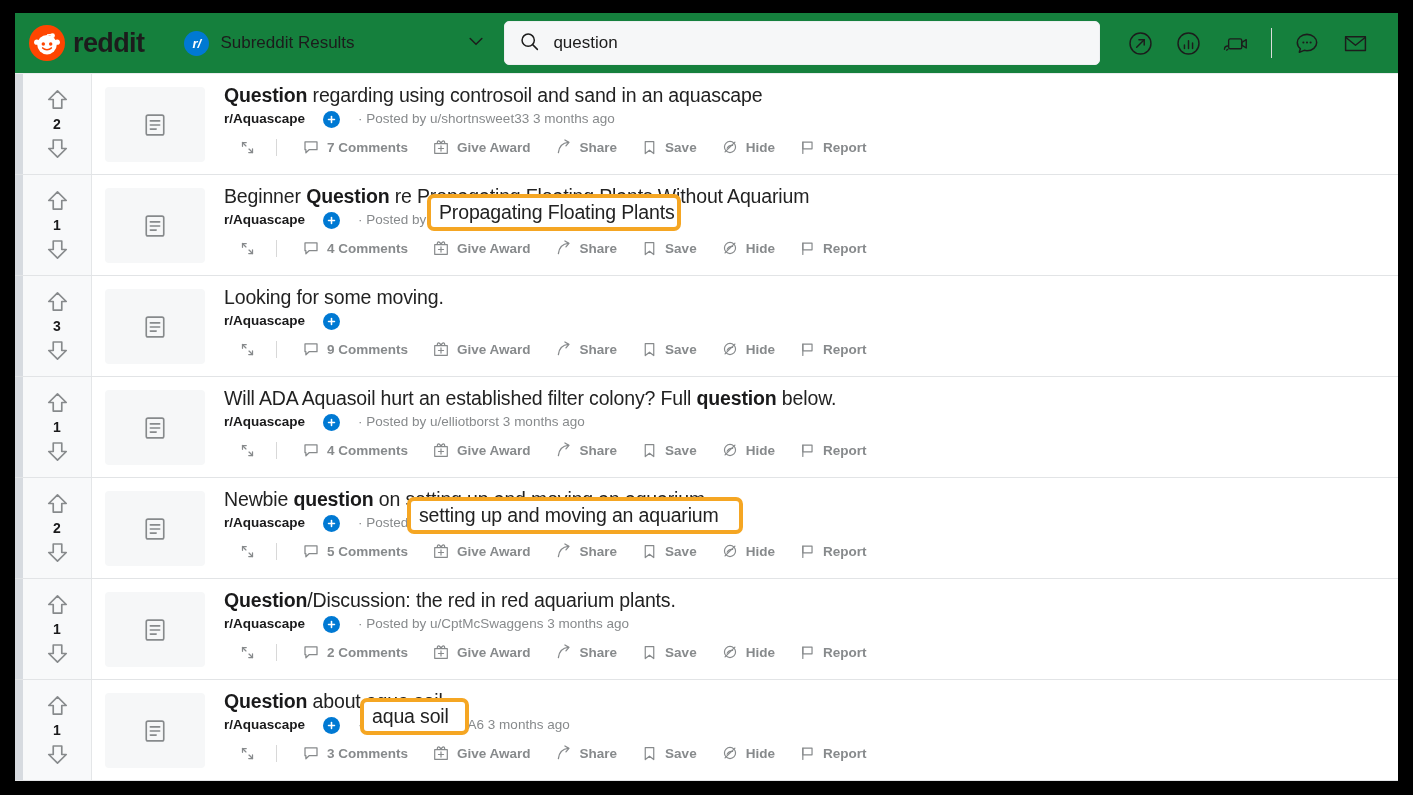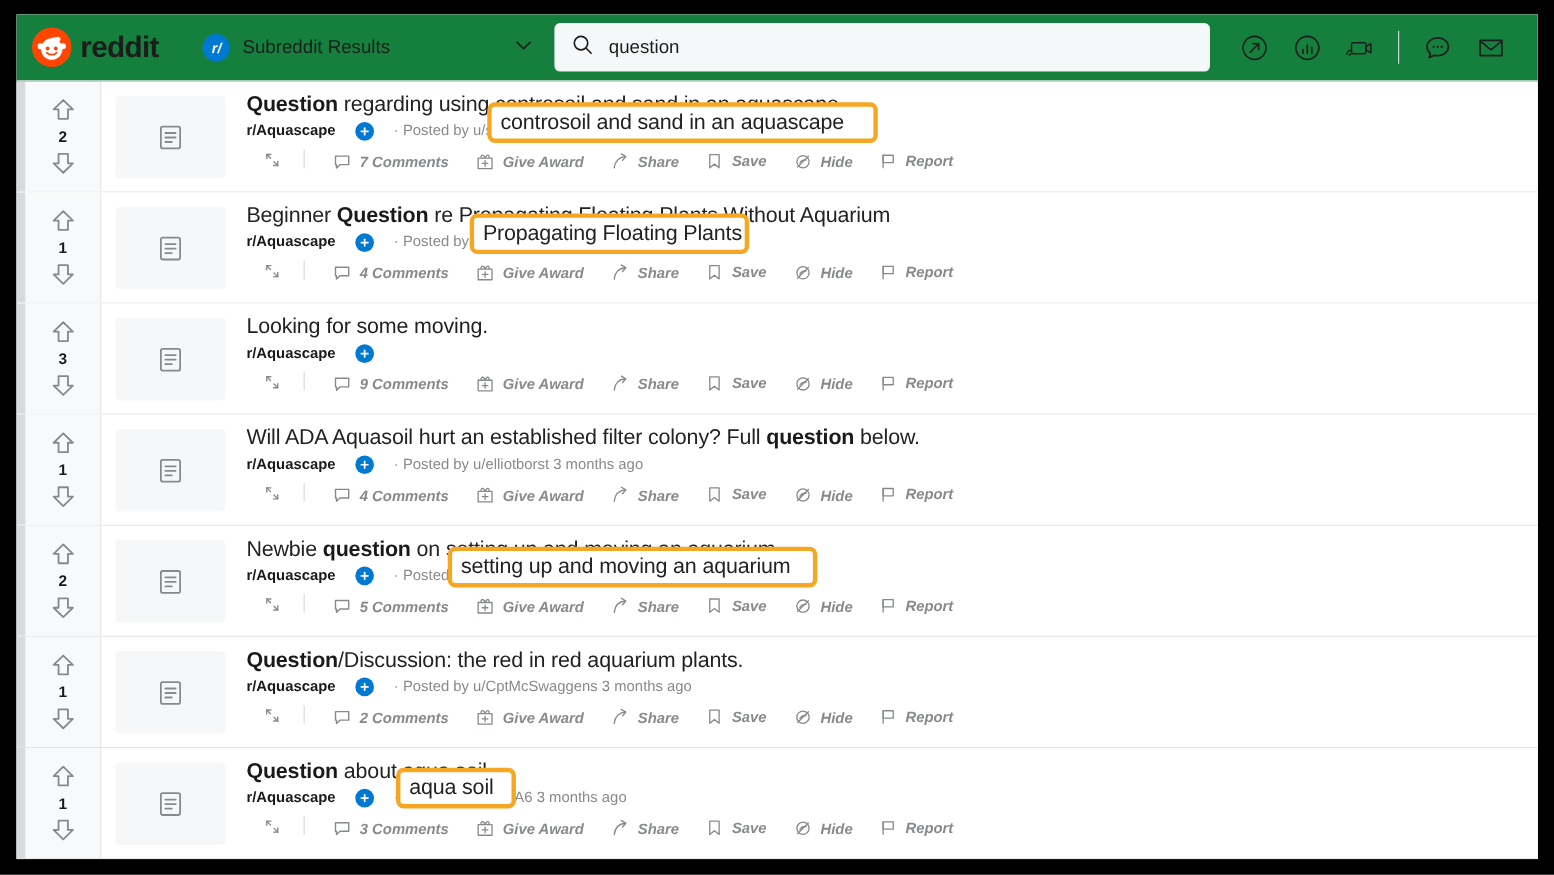--- a/index.html
+++ b/index.html
@@ -218,25 +218,24 @@
     display: inline-flex;
     align-items: center; justify-content: center;
     margin: 0 6px;
     flex: 0 0 auto;
     cursor: pointer;
   }
   .metatext { color: #878A8C; }
 
   .actions {
     display: flex;
-    align-items: flex-start;
+    align-items: center;
     margin-top: 7px;
     gap: 8px;
     margin-left: 8px;
-    font-style: italic;
   }
   .act {
     display: flex;
     align-items: center;
     gap: 7px;
     padding: 2px 8px;
     border-radius: 2px;
     cursor: pointer;
     font-size: 13.5px;
     font-weight: 700;
@@ -998,17 +997,16 @@
             <svg width="17" height="17" viewBox="0 0 24 24" fill="none" stroke="#878A8C" stroke-width="1.7" stroke-linejoin="round">
                 <path d="M5.4 4.4h13v9.4h-13z"></path>
                 <line x1="5.4" y1="4.4" x2="5.4" y2="20.4" stroke-linecap="round"></line>
               </svg>
             <span>Report</span>
           </span>
         </div>
       </div>
     </div>
     </div>
-<div class="hl" style="left: 428px; top: 80px; width: 355px; height: 37px;">controsoil and sand in an aquascape</div>
     <div class="hl" style="left: 412px; top: 181px; width: 254px; height: 37px;">Propagating Floating Plants</div>
     <div class="hl" style="left: 392px; top: 484px; width: 336px; height: 37px;">setting up and moving an aquarium</div>
     <div class="hl" style="left: 345px; top: 685px; width: 109px; height: 37px;">aqua soil</div>
   </div>
 
 </body></html>

